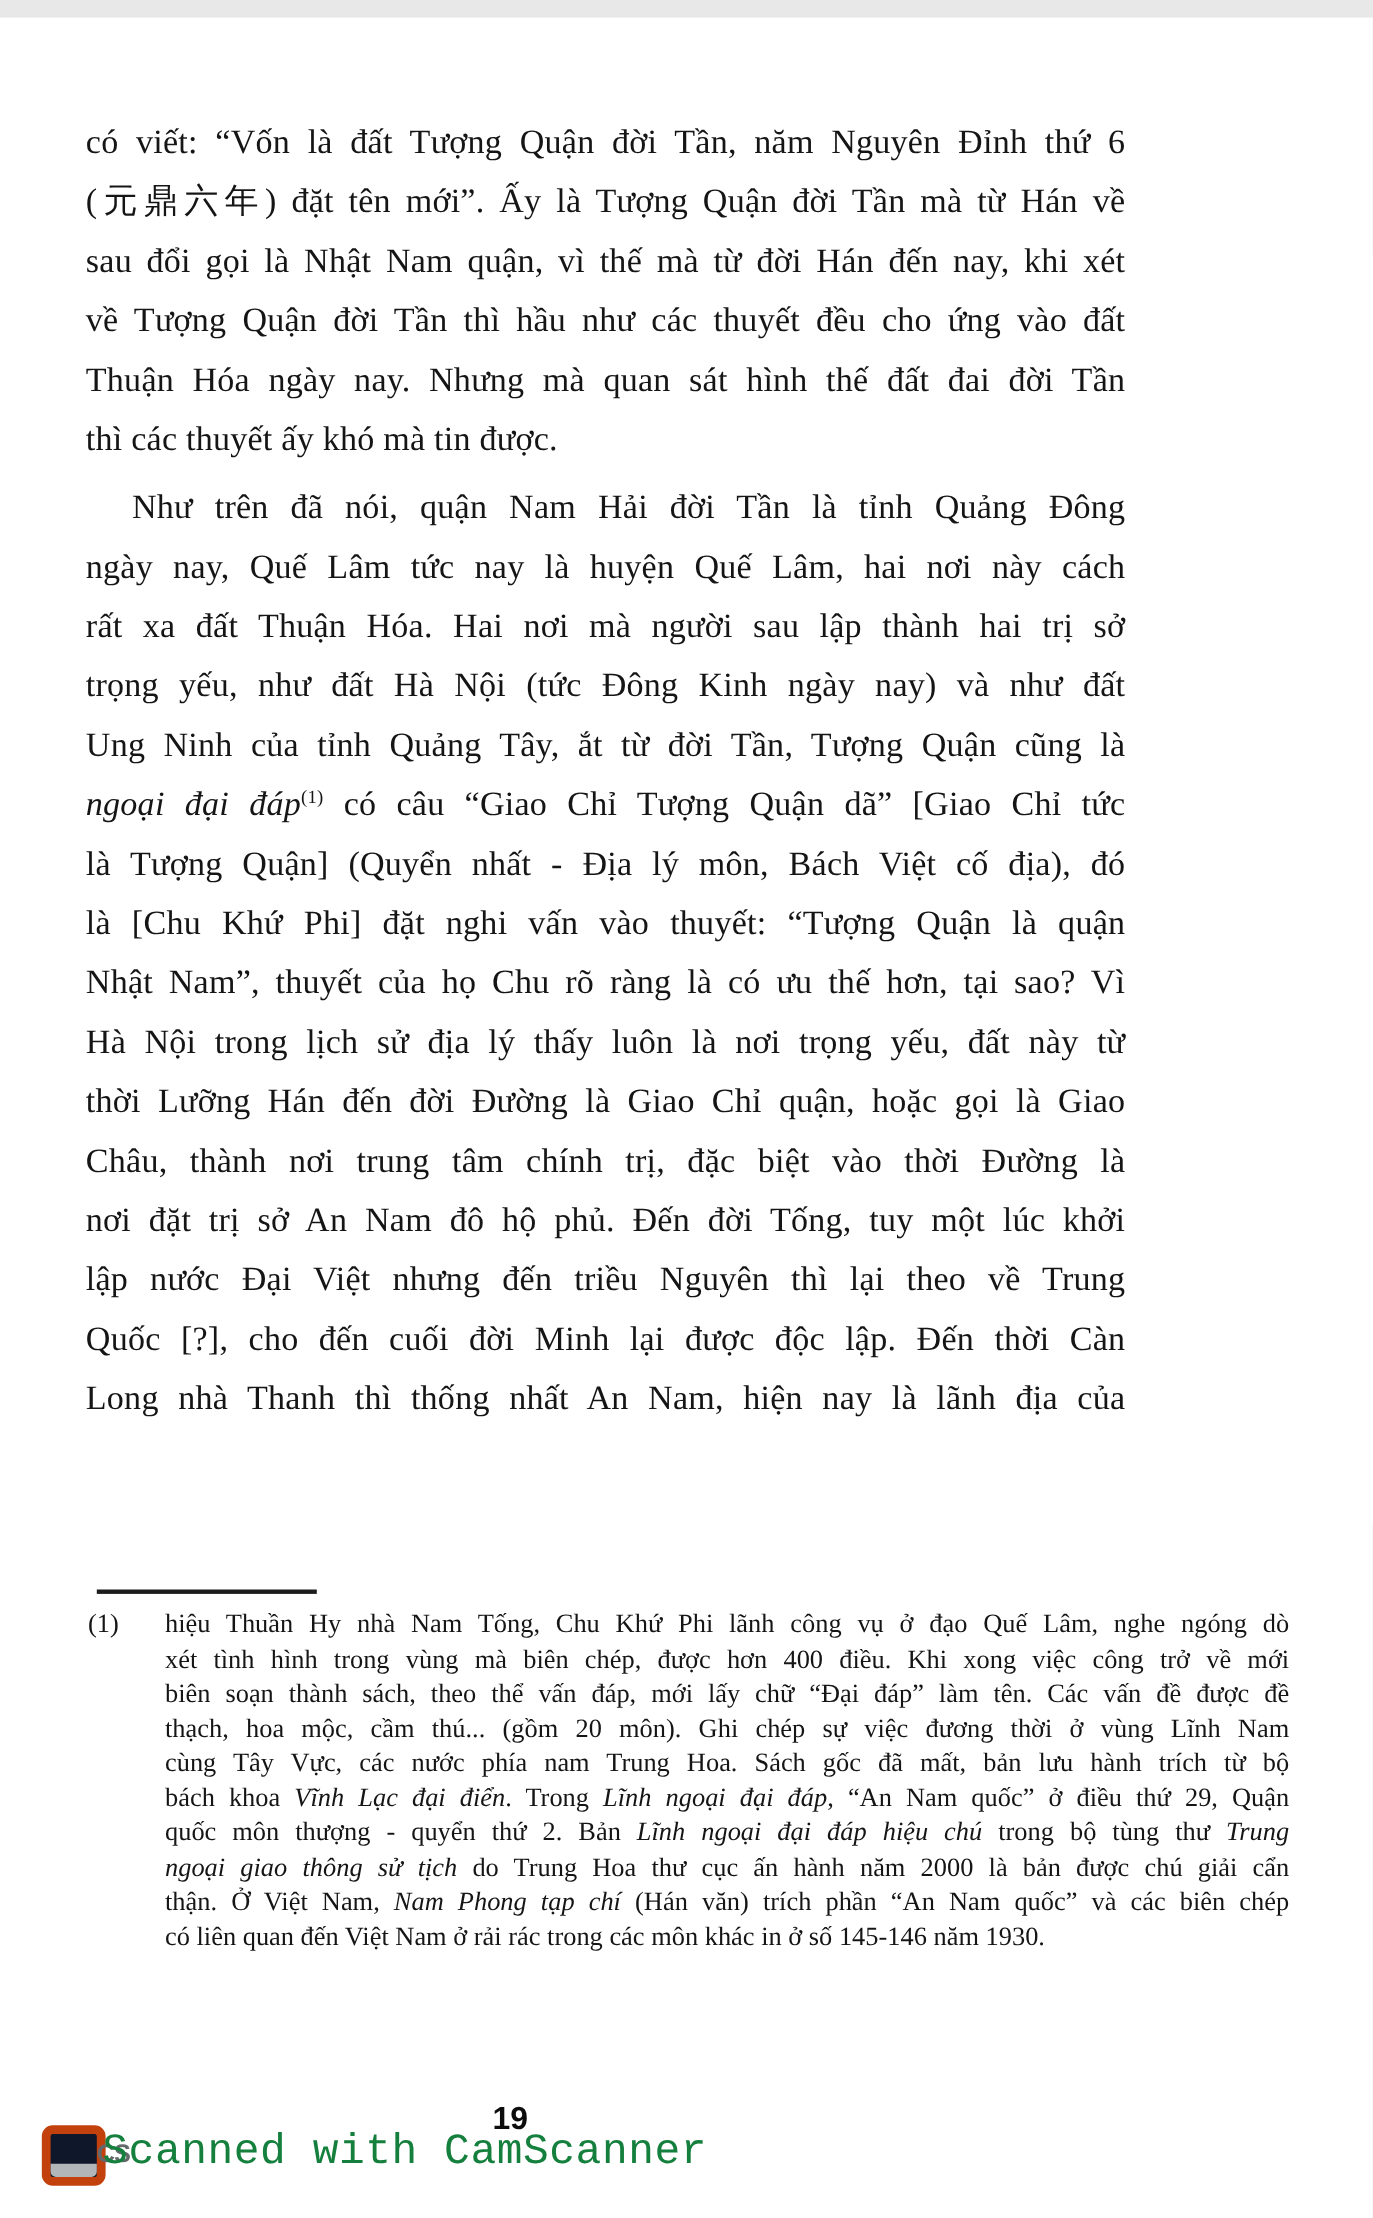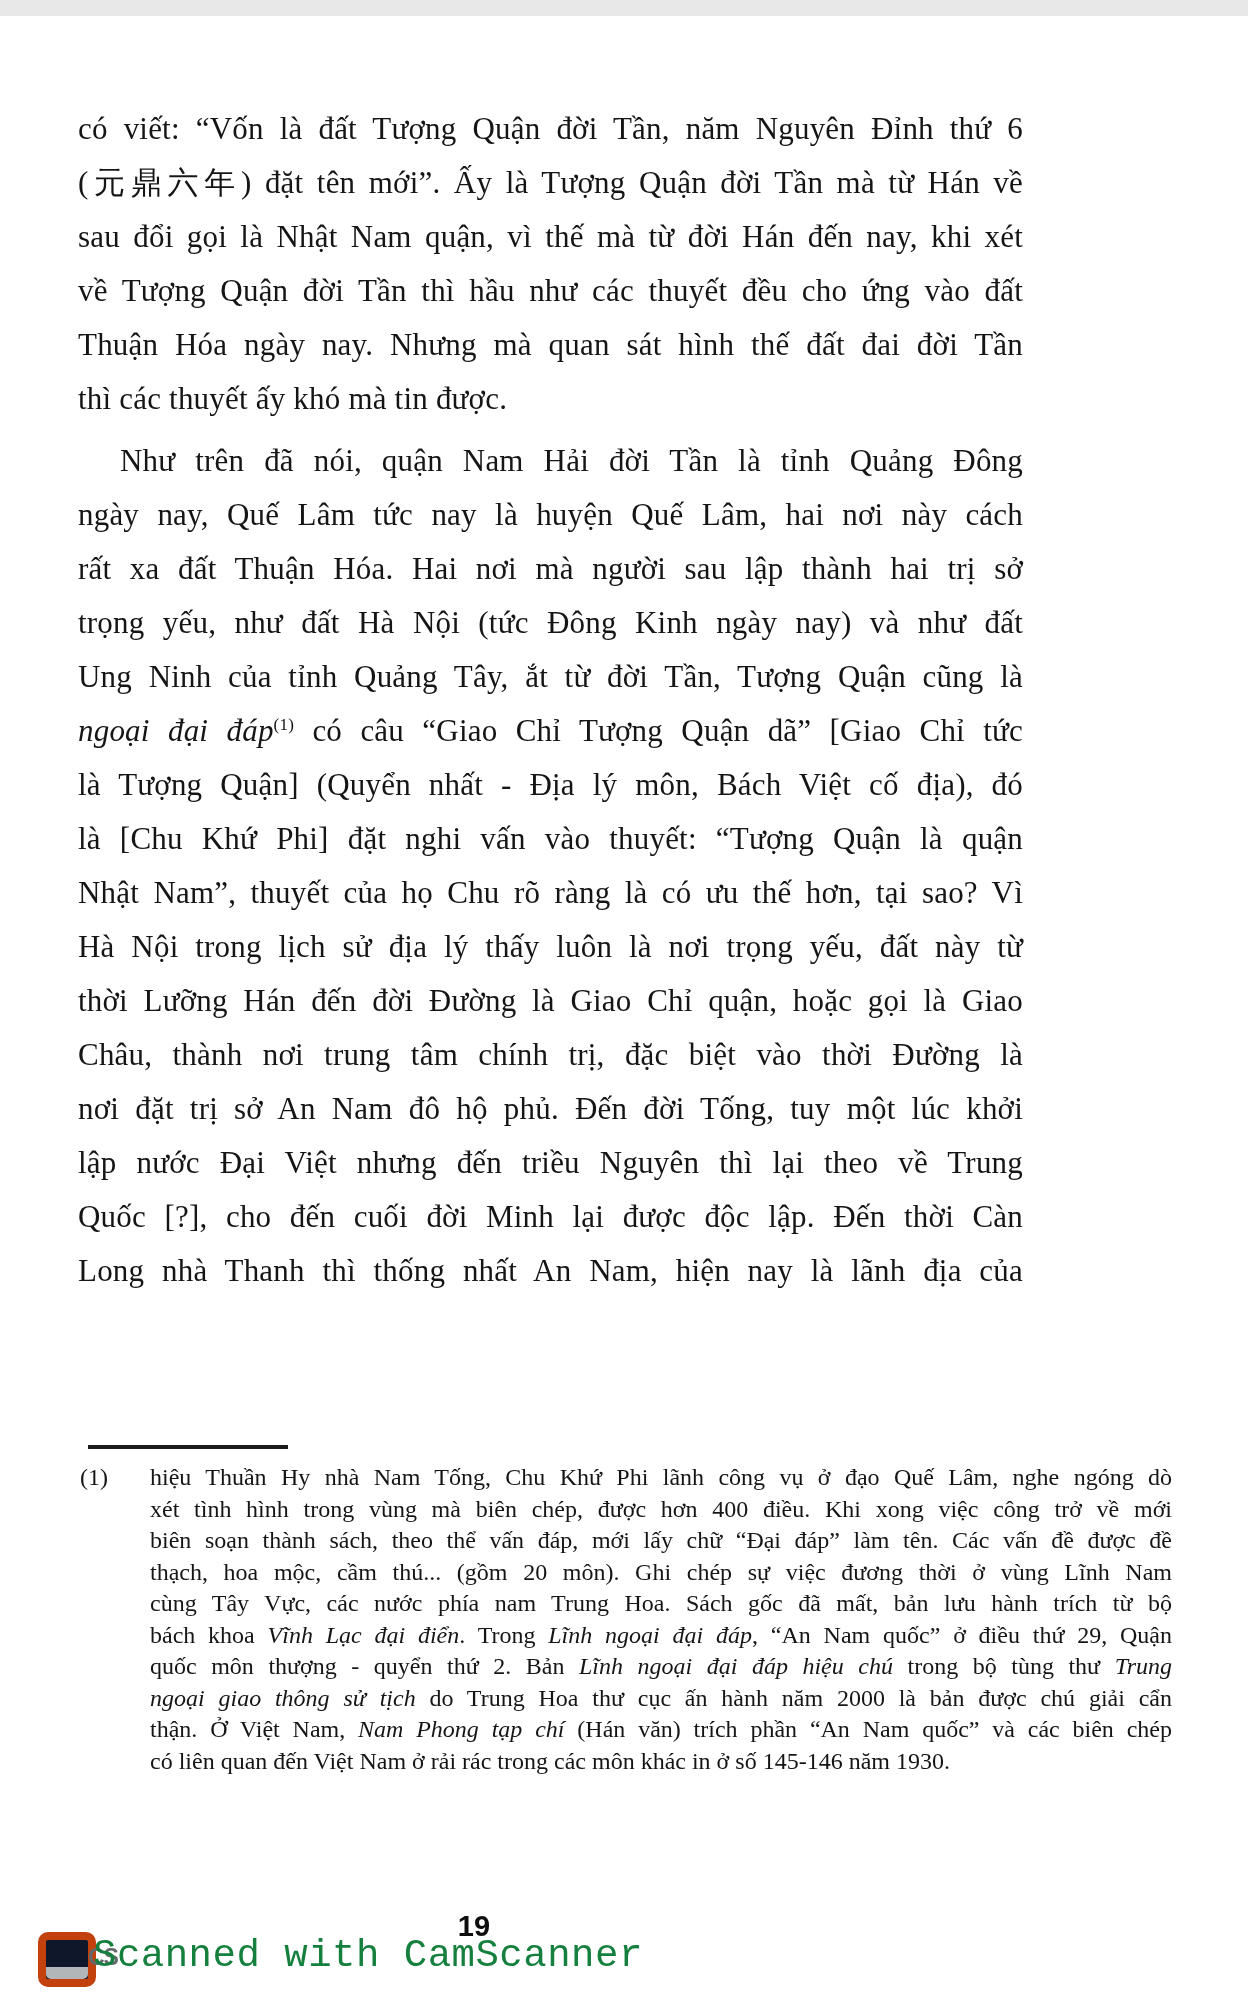--- a/index.html
+++ b/index.html
@@ -27,23 +27,23 @@
   }
   #footnote {
     position:absolute; left:150px; top:1446px; width:1022px;
     font-size:24px; line-height:31.5px;
   }
   #footnote-marker {
     position:absolute; left:-70px; top:0; font-size:24px;
   }
   
   #page-number {
-    position:absolute; left:452px; top:1894px; width:44px;
+    position:absolute; left:436px; top:1894px; width:44px;
     font-family:"Liberation Sans", sans-serif; font-weight:bold;
-    font-size:29px; color:#0d0d0d; text-align:center;
+    font-size:29px; color:#0d0d0d; text-align:right;
   }
   
   #cs-logo {
     position:absolute; left:38px; top:1916px; width:42px; height:55px;
     box-sizing:border-box; border:8px solid #c2410c; border-radius:10px;
     background:#0f172a;
     padding-left:42px;
   }
   #cs-logo-letters {
     display:block; text-align:center; margin-top:4px;

